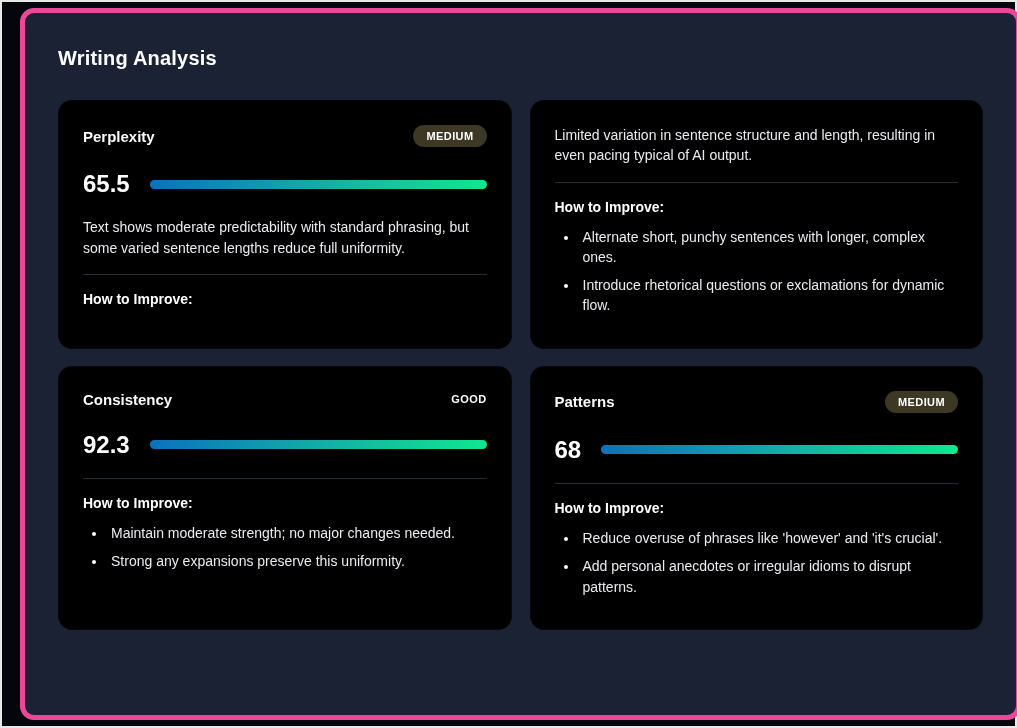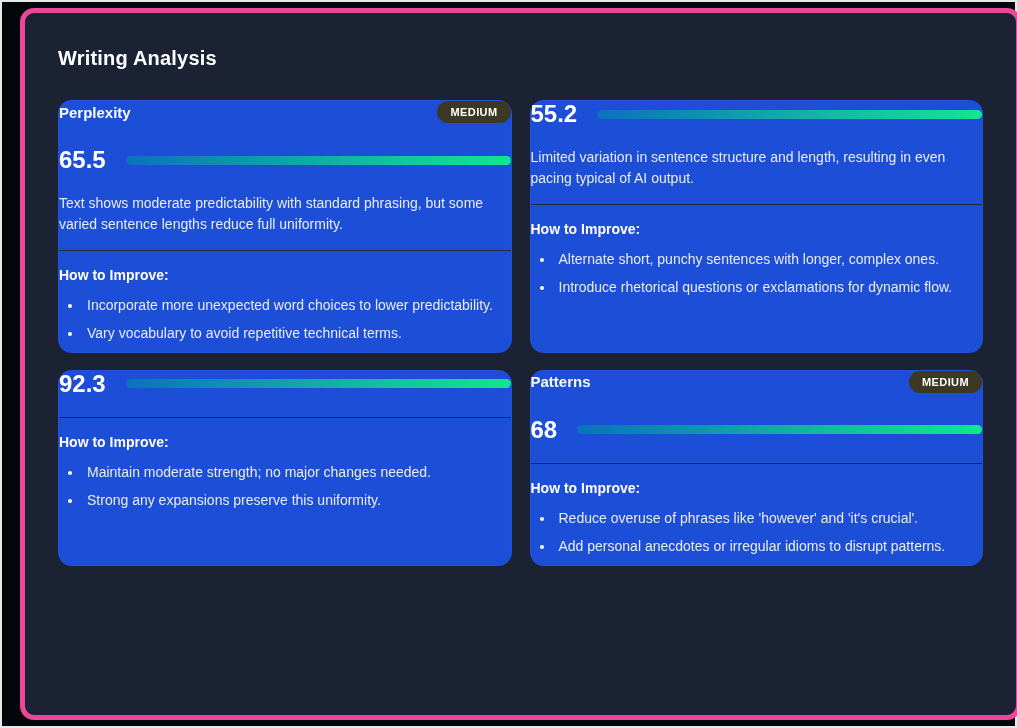--- a/index.html
+++ b/index.html
@@ -31,23 +31,24 @@
     color: #ffffff;
     margin: 8px 0 30px 0;
     letter-spacing: 0.2px;
   }
   .grid {
     display: grid;
     grid-template-columns: 1fr 1fr;
     gap: 17px 18px;
   }
   .card {
-    background: #1d4ed8;
+    background: #000000;
     border: 1px solid rgba(255,255,255,0.025);
     border-radius: 14px;
+    padding: 24px;
   }
   .card-header {
     display: flex;
     justify-content: space-between;
     align-items: center;
     margin-bottom: 24px;
   }
   .card-title {
     font-size: 15px;
     font-weight: 700;
@@ -125,41 +126,37 @@
           <span class="card-title">Perplexity</span>
           <span class="badge badge--pill">MEDIUM</span>
         </div>
         <div class="score-row">
           <span class="score">65.5</span>
           <div class="progress-bar"></div>
         </div>
         <p class="desc">Text shows moderate predictability with standard phrasing, but some varied sentence lengths reduce full uniformity.</p>
         <hr class="divider">
         <p class="improve-title">How to Improve:</p>
-        <ul class="improvements">
-          <li>Incorporate more unexpected word choices to lower predictability.</li>
-          <li>Vary vocabulary to avoid repetitive technical terms.</li>
-        </ul>
       </section>
 
       <section class="card">
-        <div class="score-row">
-          <span class="score">55.2</span>
-          <div class="progress-bar"></div>
-        </div>
         <p class="desc">Limited variation in sentence structure and length, resulting in even pacing typical of AI output.</p>
         <hr class="divider">
         <p class="improve-title">How to Improve:</p>
         <ul class="improvements">
           <li>Alternate short, punchy sentences with longer, complex ones.</li>
           <li>Introduce rhetorical questions or exclamations for dynamic flow.</li>
         </ul>
       </section>
 
       <section class="card">
+        <div class="card-header">
+          <span class="card-title">Consistency</span>
+          <span class="badge">GOOD</span>
+        </div>
         <div class="score-row">
           <span class="score">92.3</span>
           <div class="progress-bar"></div>
         </div>
         <hr class="divider">
         <p class="improve-title">How to Improve:</p>
         <ul class="improvements">
           <li>Maintain moderate strength; no major changes needed.</li>
           <li>Strong any expansions preserve this uniformity.</li>
         </ul>

